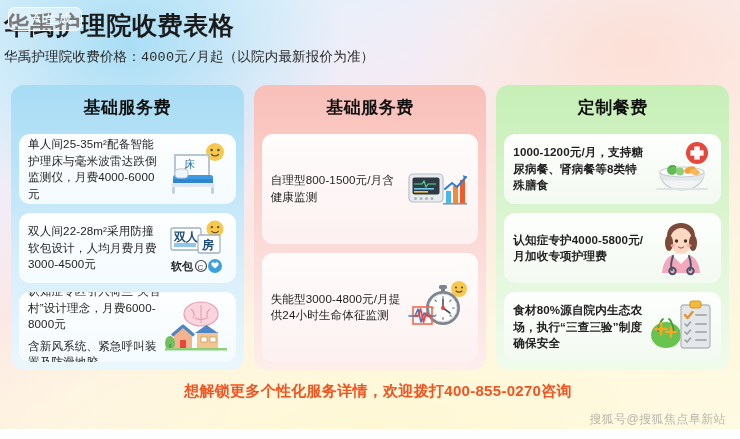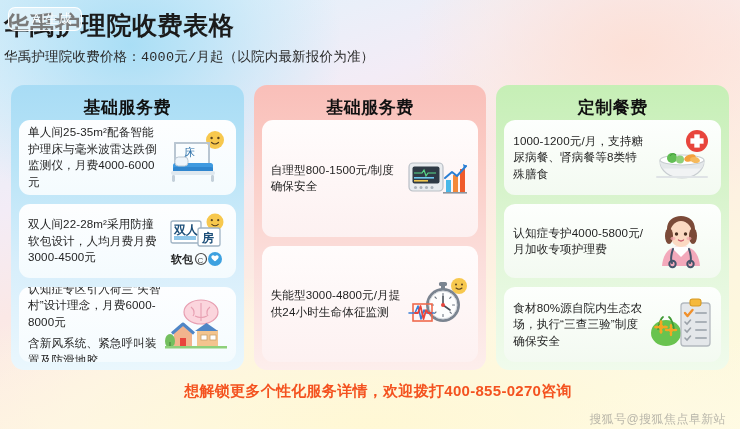--- a/index.html
+++ b/index.html
@@ -126,21 +126,21 @@
   .col-blue  { background: linear-gradient(180deg, #a8dcf5 0%, #b9e4f7 28%, #d7eefb 62%, #eaf7fd 100%); }
   .col-pink  { background: linear-gradient(180deg, #f9bfb9 0%, #fbcdc6 28%, #fbdedb 62%, #fdeeec 100%); }
   .col-green { background: linear-gradient(180deg, #c6efb6 0%, #d3f2c6 28%, #e3f7db 62%, #f0fbec 100%); }
 
   .col-head {
     text-align: center;
     font-size: 17px;
     line-height: 22px;
     font-weight: bold;
     color: #111111;
-    padding: 4px 0 1px 0;
+    padding: 4px 0 15px 0;
     letter-spacing: 0.5px;
   }
 
   .cards {
     flex: 1 1 auto;
     display: flex;
     flex-direction: column;
     gap: 9px;
   }
 
@@ -149,21 +149,21 @@
     border-radius: 11px;
     padding: 7px 9px;
     display: flex;
     align-items: center;
     justify-content: space-between;
     gap: 4px;
     overflow: hidden;
   }
   .card-blue  { background: linear-gradient(180deg, #fdfeff 0%, #f4fbfe 100%); }
   .card-pink  { background: linear-gradient(180deg, #fffcfc 0%, #fdf1f1 100%); }
-  .card-green { background: linear-gradient(180deg, #fdfffd 0%, #f3faf1 100%); }
+  .card-green { background: linear-gradient(180deg, #fdfffd 0%, #f3faf1 100%); font-weight: bold; }
 
   .card-text {
     flex: 1 1 auto;
     font-size: 11.6px;
     line-height: 16.5px;
     color: #1f1f1f;
     letter-spacing: 0.1px;
     word-break: break-all;
   }
   .card-text .line2 {
@@ -299,21 +299,21 @@
 
       </div>
     </div>
 
     <div class="column col-pink">
       <div class="col-head">基础服务费</div>
       <div class="cards">
 
         <div class="card card-pink">
           <div class="card-text">
-            <span>自理型800-1500元/制度确保安全</span>
+            <span>自理型800-1500元/月含健康监测</span>
           </div>
           <div class="card-art">
             <svg width="62" height="56" viewBox="0 0 62 56">
               <rect x="2" y="13" width="34" height="28" rx="4" fill="#e9ecef" stroke="#b9bfc6" stroke-width="1.2"></rect>
               <rect x="5.5" y="16.5" width="27" height="17" rx="2" fill="#2f3a45"></rect>
               <path d="M7 23h8l2-3 2 6 2-3h8" stroke="#58d98a" stroke-width="1.2" fill="none"></path>
               <rect x="7" y="27" width="20" height="1.6" fill="#6ec9f0"></rect>
               <rect x="7" y="30" width="14" height="1.6" fill="#f0c64f"></rect>
               <circle cx="8.5" cy="37.5" r="1.5" fill="#aab2ba"></circle>
               <circle cx="14" cy="37.5" r="1.5" fill="#aab2ba"></circle>

